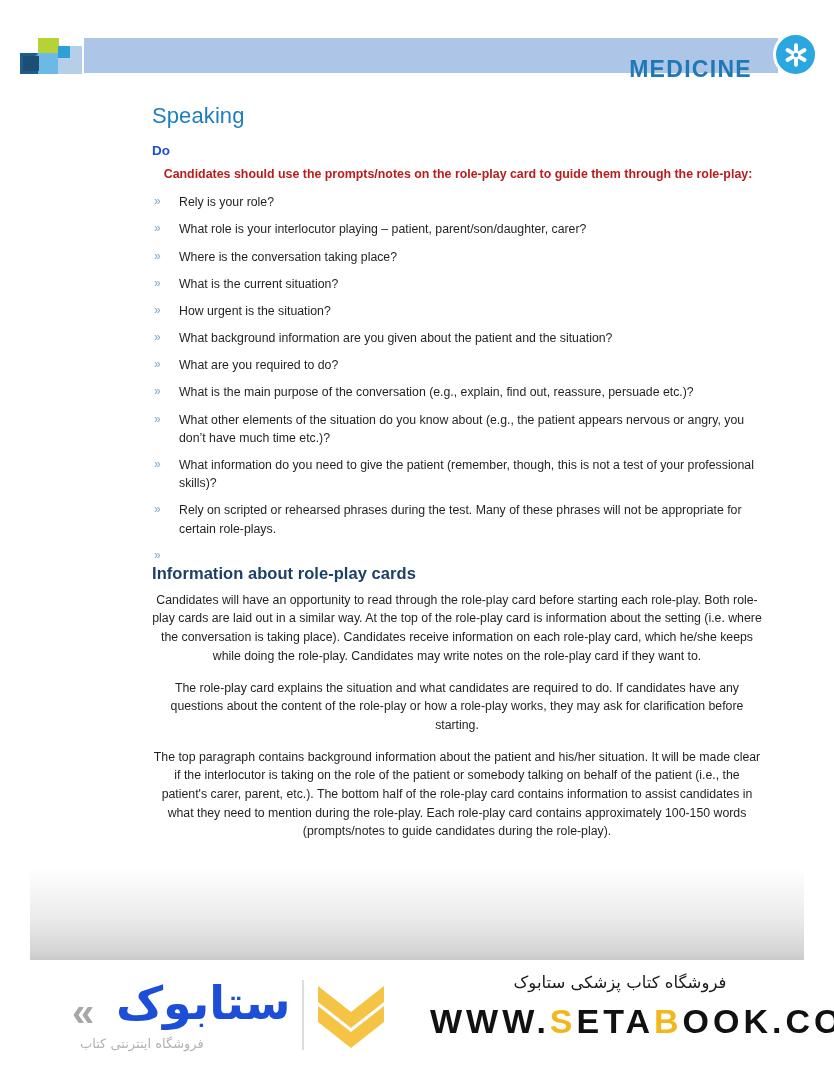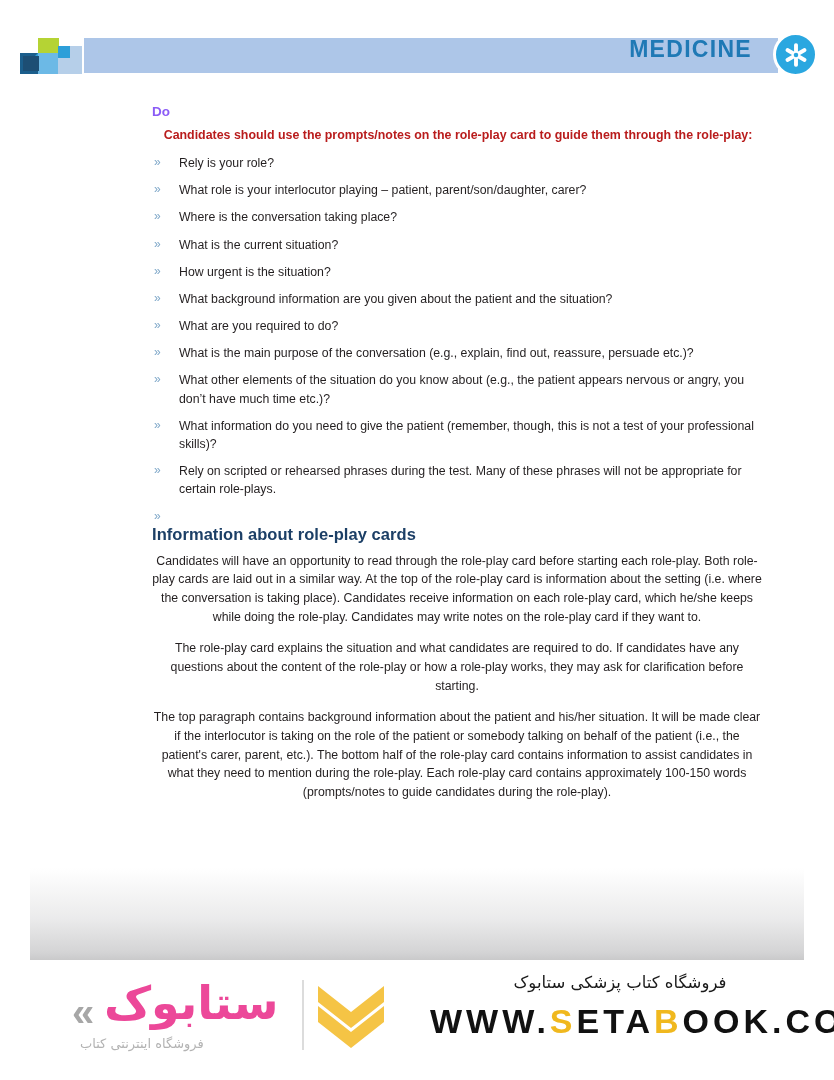--- a/index.html
+++ b/index.html
@@ -73,21 +73,21 @@
     position: absolute;
     left: 84px;
     top: 8px;
     right: 56px;
     height: 35px;
     background: #adc6e8;
   }
   .header-title {
     position: absolute;
     right: 82px;
-    top: 8px;
+    top: 28px;
     font-family: "Liberation Sans", "DejaVu Sans", sans-serif;
     font-size: 23px;
     font-weight: 700;
     letter-spacing: 1.3px;
     color: #1f79b5;
     line-height: 1;
     text-align: right;
   }
   .header-badge {
     position: absolute;
@@ -115,21 +115,21 @@
     font-size: 22px;
     font-weight: 400;
     color: #1b7fc0;
     letter-spacing: 0.1px;
     line-height: 1.1;
   }
   h2.sub-heading {
     margin: 0 0 8px 0;
     font-size: 13.5px;
     font-weight: 700;
-    color: #8b5cf6;
+    color: #1d4ed8;
     letter-spacing: 0.1px;
   }
   h2.sub-heading.dont { margin-top: 20px; }
 
   p.lead {
     margin: 0 0 9px 2px;
     font-size: 12.4px;
     font-weight: 700;
     color: #b91c1c;
     line-height: 1.45;
@@ -201,26 +201,26 @@
     position: absolute;
     left: 0px;
     top: 18px;
     font-size: 40px;
     font-weight: 700;
     color: #a7a7a7;
     line-height: 1;
   }
   .fl-word {
     position: absolute;
-    left: 32px;
+    left: 44px;
     top: 6px;
     font-family: "DejaVu Sans", sans-serif;
     font-size: 46px;
     font-weight: 700;
-    color: #ec4899;
+    color: #1d4ed8;
     line-height: 1;
     direction: rtl;
     unicode-bidi: bidi-override;
     white-space: nowrap;
   }
   .fl-sub {
     position: absolute;
     left: 8px;
     top: 62px;
     width: 222px;
@@ -304,20 +304,21 @@
           <rect x="10.2" y="1.2" width="3.6" height="21.6" rx="1.6" transform="rotate(60 12 12)"></rect>
           <rect x="10.2" y="1.2" width="3.6" height="21.6" rx="1.6" transform="rotate(120 12 12)"></rect>
         </g>
         <circle cx="12" cy="12" r="2.1" fill="#2aa7e0"></circle>
       </svg>
     </div>
   </div>
 
   <div class="content">
 
+    <h1 class="section-title">Speaking</h1>
 
     <h2 class="sub-heading">Do</h2>
 
     <p class="lead">Candidates should use the prompts/notes on the role-play card to guide them through the role-play:</p>
 
     <ul class="bullets" id="do-list">
         <li><span class="bullet-mark">»</span><span>Rely is your role?</span></li>
         <li><span class="bullet-mark">»</span><span>What role is your interlocutor playing – patient, parent/son/daughter, carer?</span></li>
         <li><span class="bullet-mark">»</span><span>Where is the conversation taking place?</span></li>
         <li><span class="bullet-mark">»</span><span>What is the current situation?</span></li>

